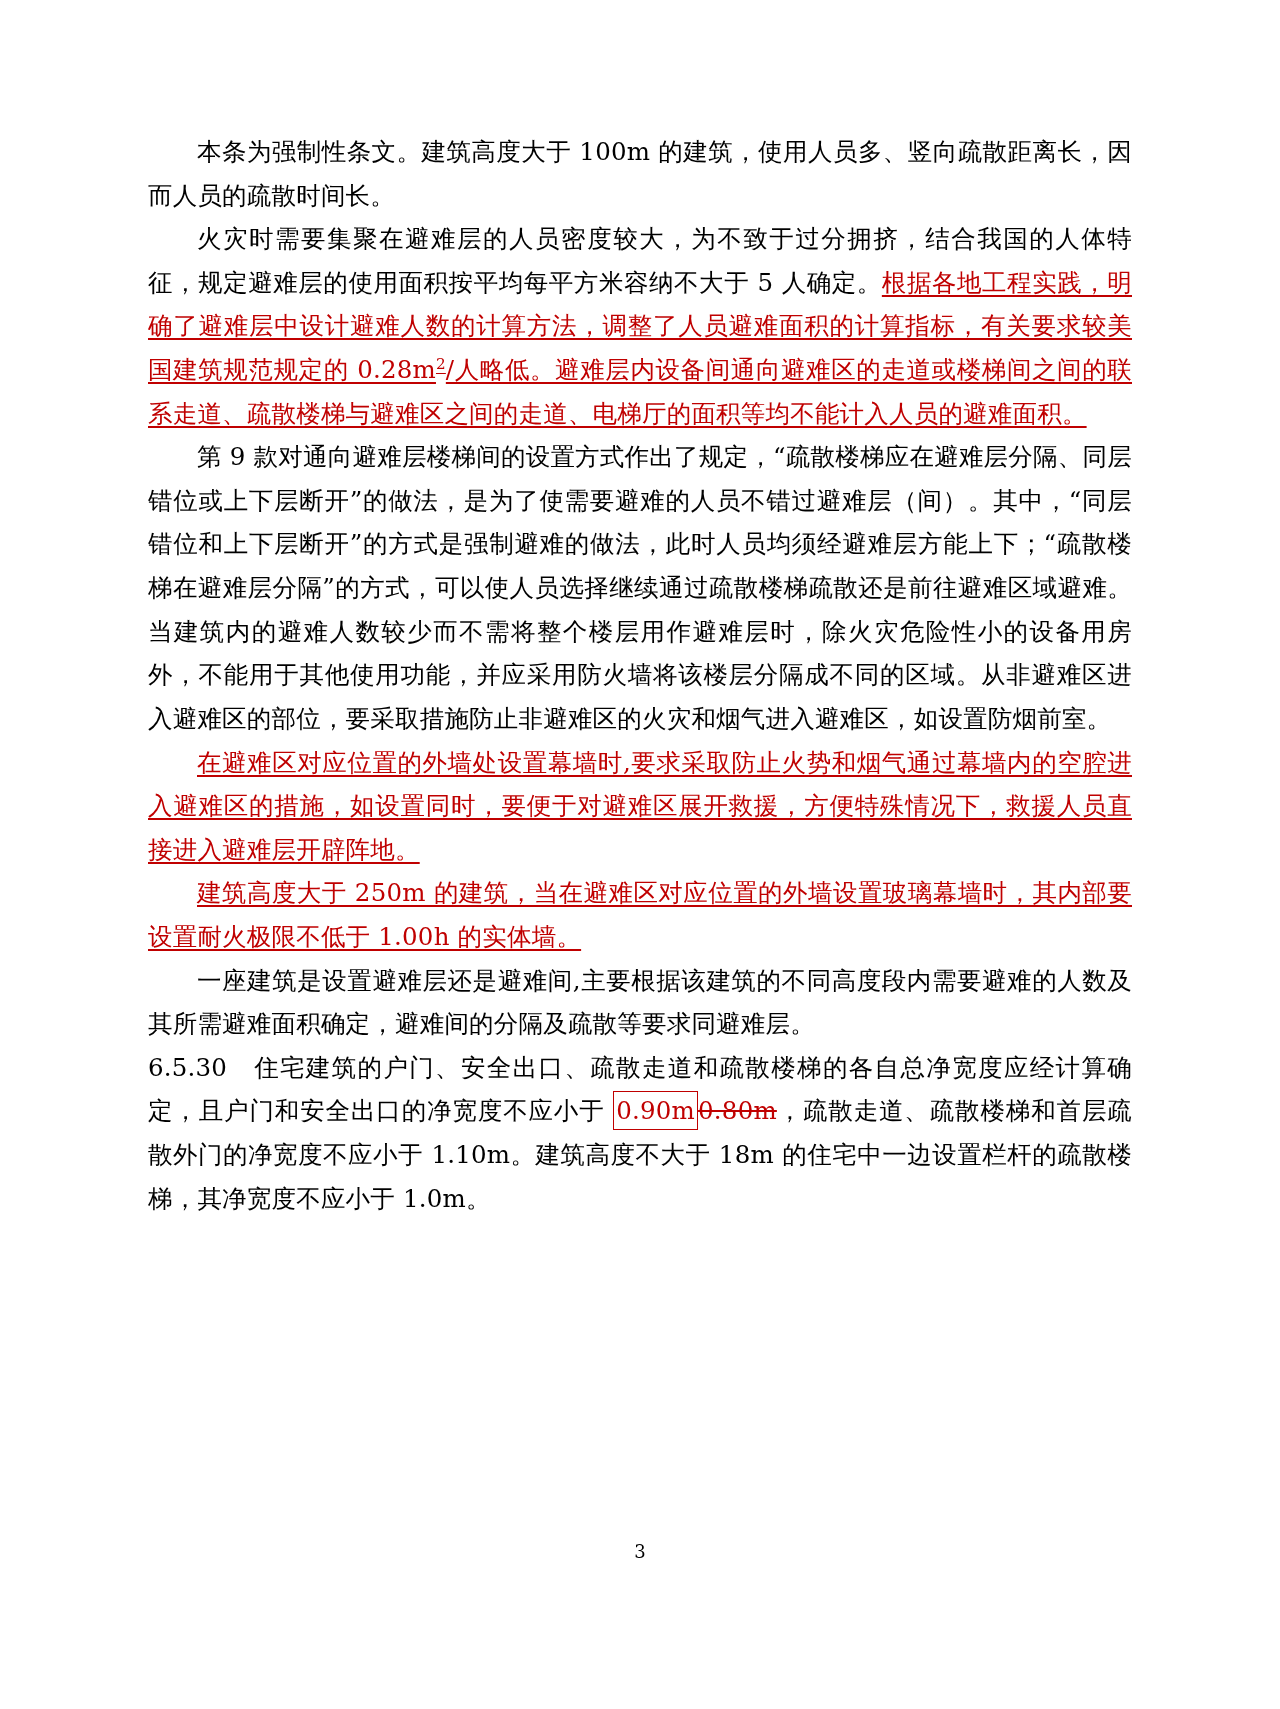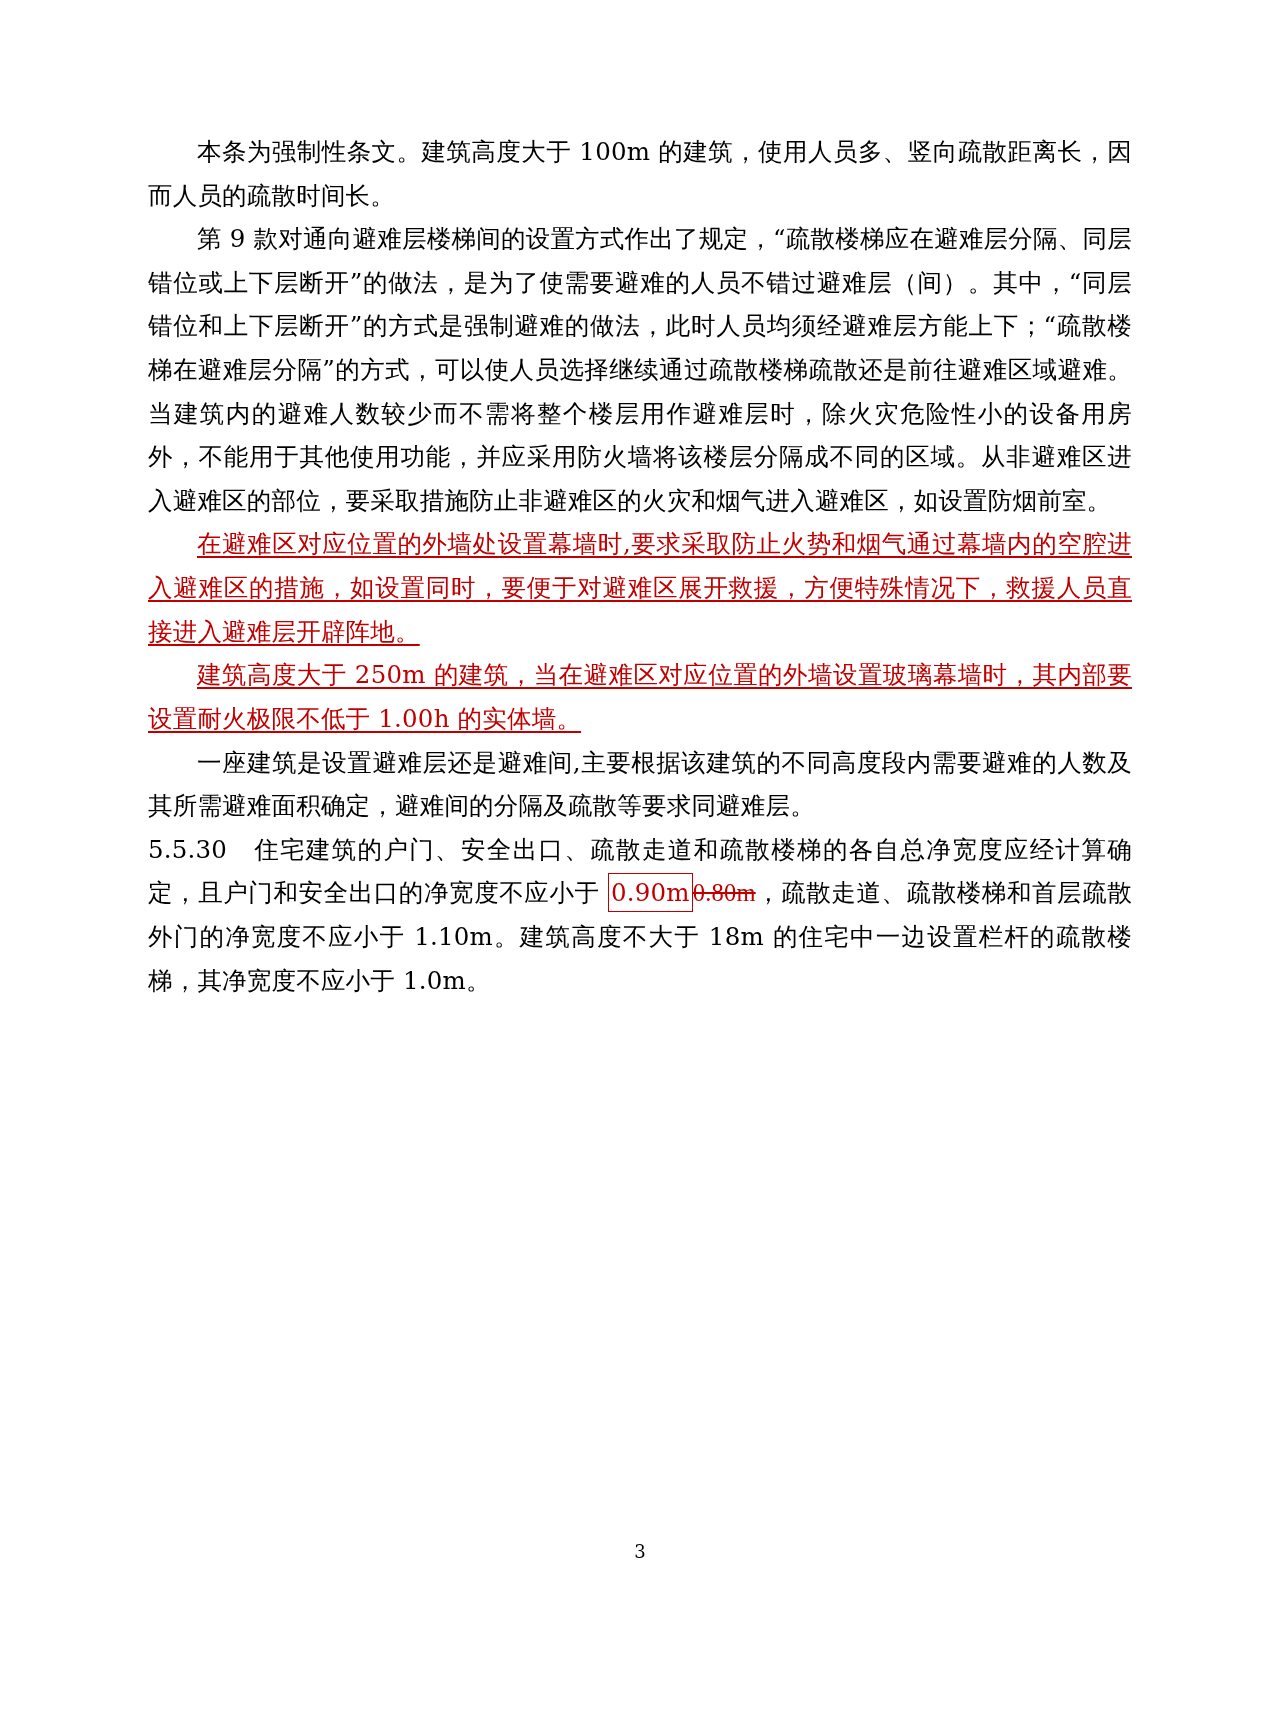--- a/index.html
+++ b/index.html
@@ -38,21 +38,20 @@
   }
   .strike-box {
     color: #c00000;
     border: 1.5px solid #c00000;
     padding: 4px 2px;
   }
   .del {
     color: #c00000;
     text-decoration: line-through;
     text-decoration-color: #c00000;
-    font-family: Liberation Serif, serif;
   }
   sup {
     font-size: 0.62em;
     vertical-align: super;
     line-height: 0;
   }
   .clause-num {
     display: inline;
   }
   .hang {
@@ -74,38 +73,41 @@
 
 <div class="page">
 
   <div class="body-text">
 
     <p class="indent2">
       <span>本条为强制性条文。建筑高度大于 100m 的建筑，使用人员多、竖向疏散距离长，因而人员的疏散时间长。</span>
     </p>
 
 
+    <p class="indent2">
+      <span>火灾时需要集聚在避难层的人员密度较大，为不致于过分拥挤，结合我国的人体特征，规定避难层的使用面积按平均每平方米容纳不大于 5 人确定。</span><span class="red-u">根据各地工程实践，明确了避难层中设计避难人数的计算方法，调整了人员避难面积的计算指标，有关要求较美国建筑规范规定的 0.28m</span><sup class="red-u">2</sup><span class="red-u">/人略低。避难层内设备间通向避难区的走道或楼梯间之间的联系走道、疏散楼梯与避难区之间的走道、电梯厅的面积等均不能计入人员的避难面积。</span>
+    </p>
 
     <p class="indent2">
       <span>第 9 款对通向避难层楼梯间的设置方式作出了规定，“疏散楼梯应在避难层分隔、同层错位或上下层断开”的做法，是为了使需要避难的人员不错过避难层（间）。其中，“同层错位和上下层断开”的方式是强制避难的做法，此时人员均须经避难层方能上下；“疏散楼梯在避难层分隔”的方式，可以使人员选择继续通过疏散楼梯疏散还是前往避难区域避难。当建筑内的避难人数较少而不需将整个楼层用作避难层时，除火灾危险性小的设备用房外，不能用于其他使用功能，并应采用防火墙将该楼层分隔成不同的区域。从非避难区进入避难区的部位，要采取措施防止非避难区的火灾和烟气进入避难区，如设置防烟前室。</span>
     </p>
 
     <p class="indent2">
       <span class="red-u">在避难区对应位置的外墙处设置幕墙时,要求采取防止火势和烟气通过幕墙内的空腔进入避难区的措施，如设置同时，要便于对避难区展开救援，方便特殊情况下，救援人员直接进入避难层开辟阵地。</span>
     </p>
 
     <p class="indent2">
       <span class="red-u">建筑高度大于 250m 的建筑，当在避难区对应位置的外墙设置玻璃幕墙时，其内部要设置耐火极限不低于 1.00h 的实体墙。</span>
     </p>
 
     <p class="indent2">
       <span>一座建筑是设置避难层还是避难间,主要根据该建筑的不同高度段内需要避难的人数及其所需避难面积确定，避难间的分隔及疏散等要求同避难层。</span>
     </p>
 
     <p class="hang">
-      <span class="clause-num">5.5.30</span><span>　住宅建筑的户门、安全出口、疏散走道和疏散楼梯的各自总净宽度应经计算确定，且户门和安全出口的净宽度不应小于 </span><span class="strike-box">0.90m</span><span class="del">0.80m</span><span>，疏散走道、疏散楼梯和首层疏散外门的净宽度不应小于 1.10m。建筑高度不大于 18m 的住宅中一边设置栏杆的疏散楼梯，其净宽度不应小于 1.0m。</span>
+      <span class="clause-num">6.5.30</span><span>　住宅建筑的户门、安全出口、疏散走道和疏散楼梯的各自总净宽度应经计算确定，且户门和安全出口的净宽度不应小于 </span><span class="strike-box">0.90m</span><span class="del">0.80m</span><span>，疏散走道、疏散楼梯和首层疏散外门的净宽度不应小于 1.10m。建筑高度不大于 18m 的住宅中一边设置栏杆的疏散楼梯，其净宽度不应小于 1.0m。</span>
     </p>
 
   </div>
 
   <div class="pagenum">3</div>
 
 </div>
 
 </body></html>

